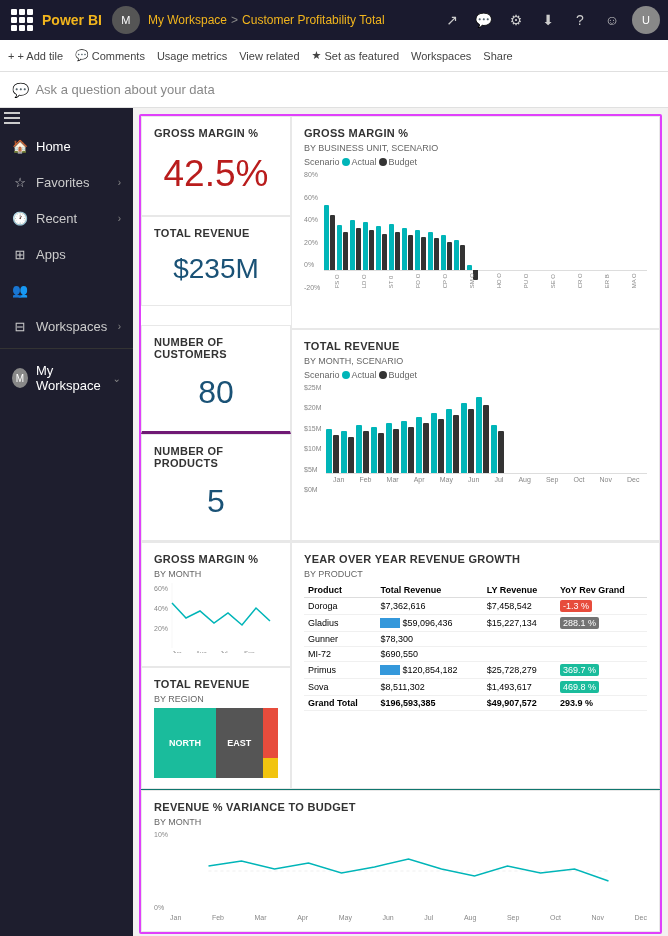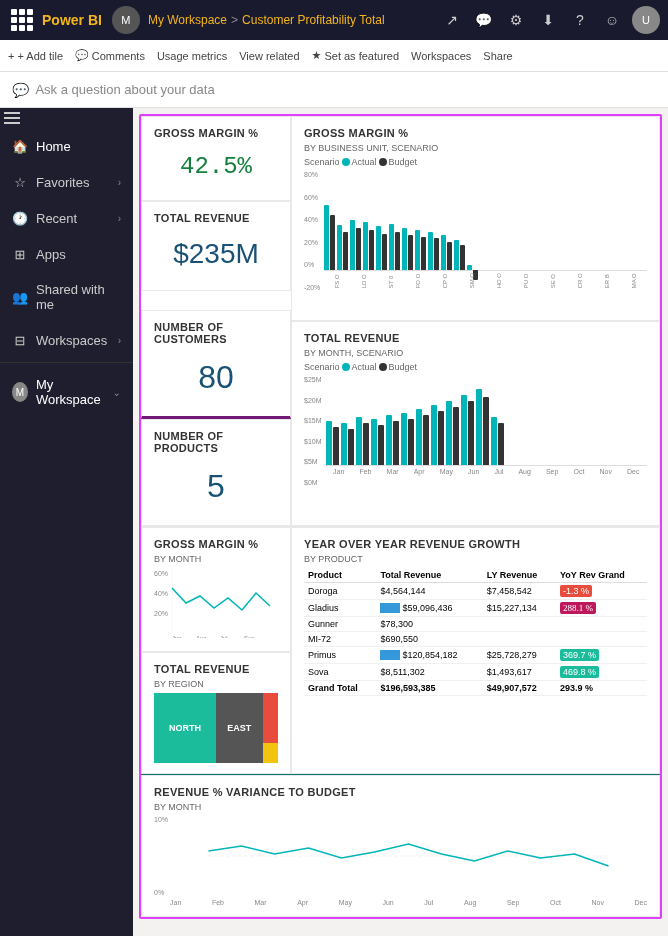--- a/index.html
+++ b/index.html
@@ -167,21 +167,20 @@
       <span class="si-icon">🕐</span>
       <span class="si-label">Recent</span>
       <span class="si-chevron">›</span>
     </div>
     <div class="sidebar-item">
       <span class="si-icon">⊞</span>
       <span class="si-label">Apps</span>
     </div>
     <div class="sidebar-item">
       <span class="si-icon">👥</span>
-      <span class="si-label">Shared with me</span>
     </div>
     <div class="sidebar-item">
       <span class="si-icon">⊟</span>
       <span class="si-label">Workspaces</span>
       <span class="si-chevron">›</span>
     </div>
     <div class="sidebar-divider"></div>
     <div class="sidebar-workspace">
       <div class="ws-avatar">M</div>
       <span>My Workspace</span>
@@ -190,21 +189,21 @@
   </div>
 
   <div class="content">
     <div class="dashboard-border">
 
       <div class="row">
 
         <div style="display:flex;flex-direction:column;width:150px;flex-shrink:0;">
           <div class="tile" style="border-bottom:1px solid #e8e8e8;">
             <div class="tile-title">Gross Margin %</div>
-            <div class="tile-value" style="font-size:24px;padding:10px 0;color:#15803d;font-family:Liberation Mono, monospace;">42.5%</div>
+            <div class="tile-value" style="font-size:37px;padding:10px 0;color:#b91c1c;">42.5%</div>
           </div>
           <div class="tile" style="border-bottom:1px solid #e8e8e8;">
             <div class="tile-title">Total Revenue</div>
             <div class="tile-value" style="font-size:28px;padding:10px 0;color:#1a5276;">$235M</div>
           </div>
           <div class="tile" style="border-bottom:3px solid #701a75;margin-top:19px;">
             <div class="tile-title">Number of Customers</div>
             <div class="tile-value" style="font-size:32px;padding:10px 0;color:#1a5276;">80</div>
           </div>
           <div class="tile">
@@ -435,29 +434,29 @@
                 <tr>
                   <th>Product</th>
                   <th>Total Revenue</th>
                   <th>LY Revenue</th>
                   <th>YoY Rev Grand</th>
                 </tr>
               </thead>
               <tbody id="yoy-tbody">
                   <tr>
     <td>Doroga</td>
-    <td>$4,564,144</td>
+    <td>$7,362,616</td>
     <td>$7,458,542</td>
     <td><span class="yoy-negative">-1.3 %</span></td>
   </tr>
                   <tr>
     <td>Gladius</td>
     <td><span style="display:inline-block;width:20px;height:10px;background:#3498db;vertical-align:middle;margin-right:2px;"></span>$59,096,436</td>
     <td>$15,227,134</td>
-    <td><span class="yoy-positive" style="background:#be185d;font-family:Liberation Serif, serif;">288.1 %</span></td>
+    <td><span class="yoy-positive" style="background:#737373;">288.1 %</span></td>
   </tr>
                   <tr>
     <td>Gunner</td>
     <td>$78,300</td>
     <td></td>
     <td></td>
   </tr>
                   <tr>
     <td>MI-72</td>
     <td>$690,550</td>

